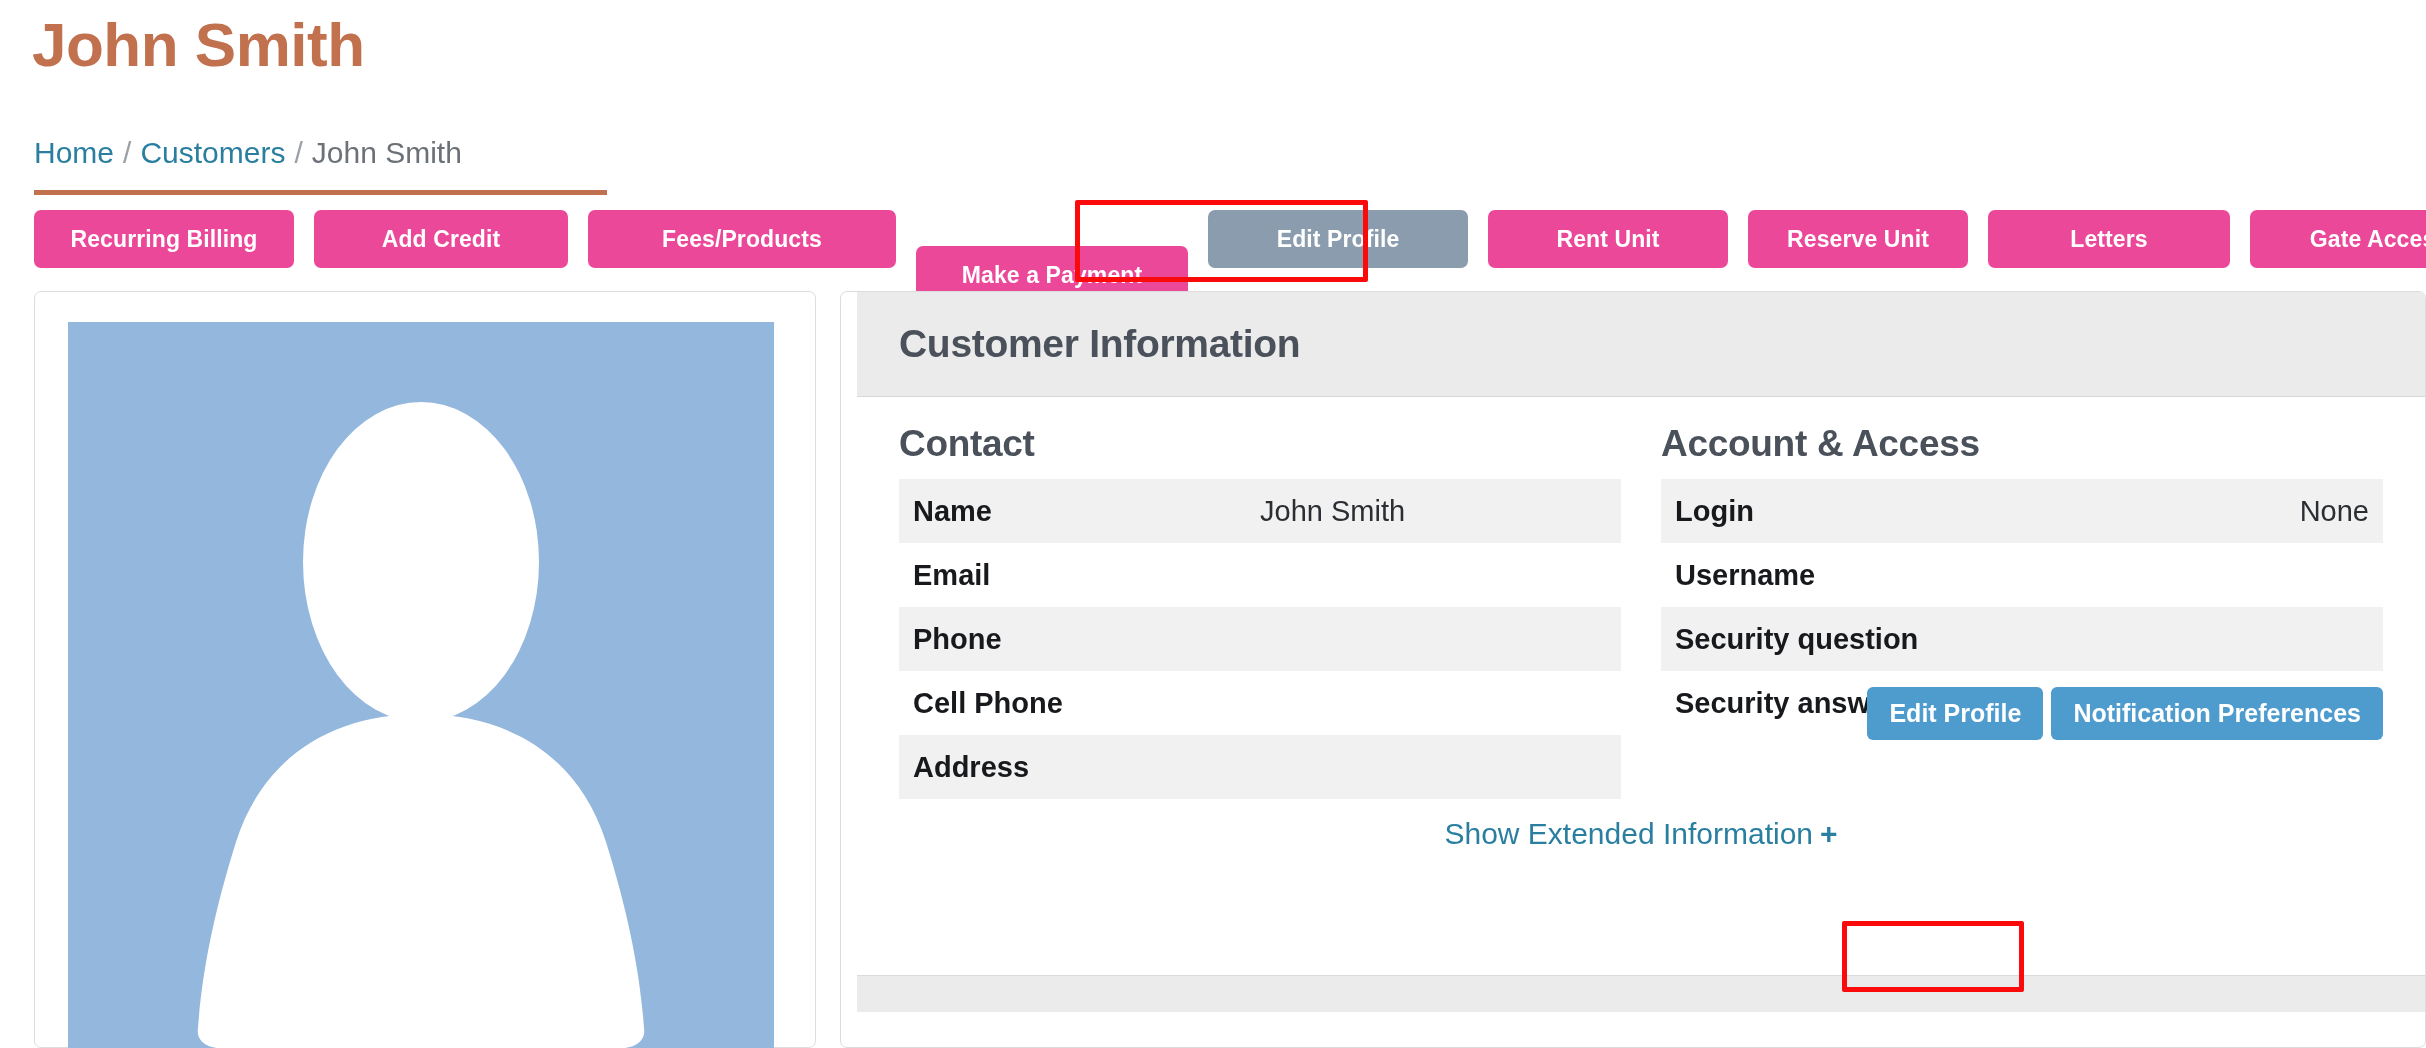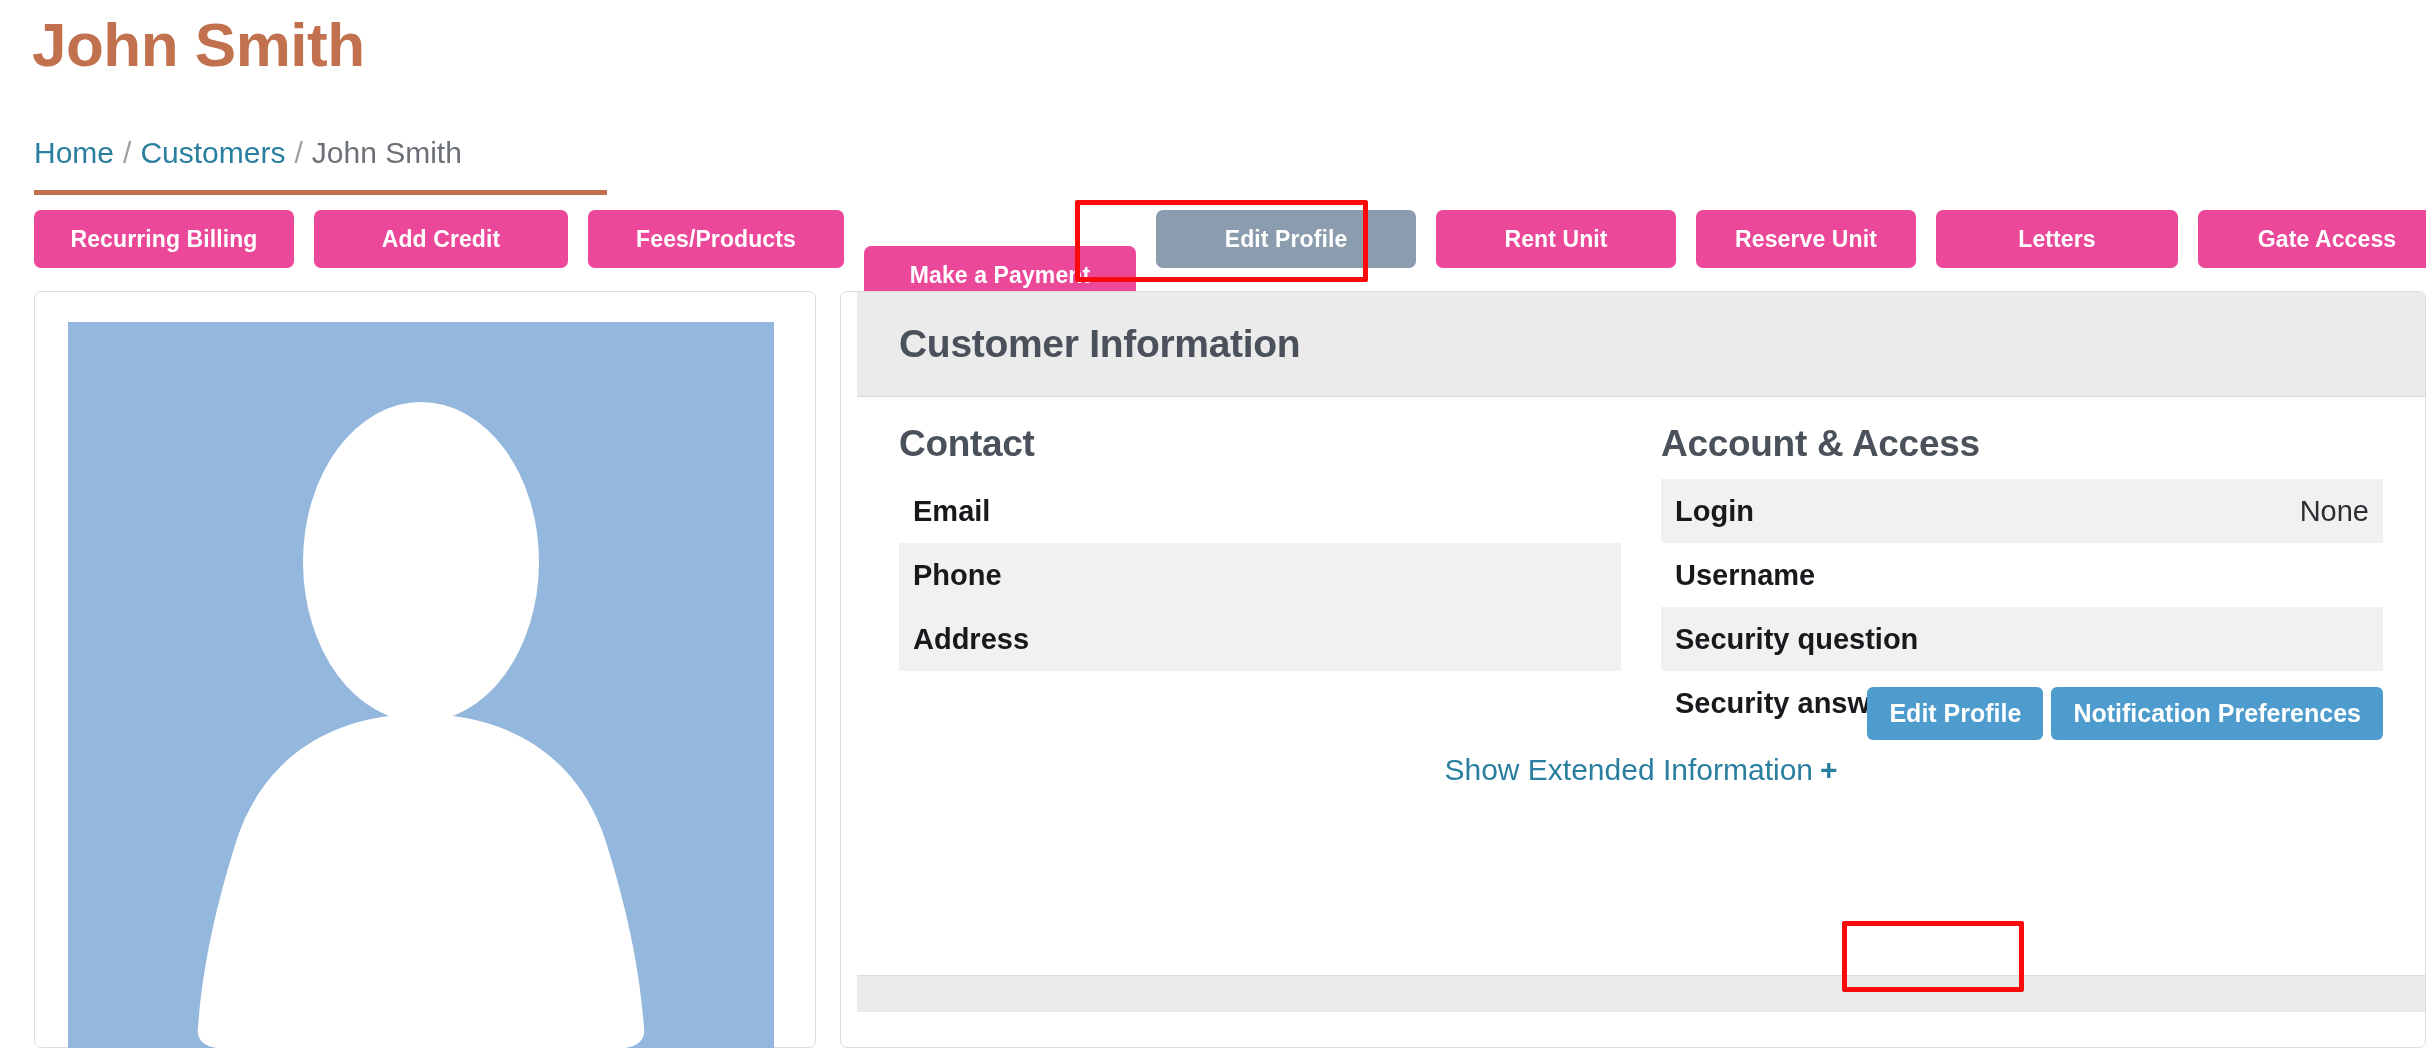--- a/index.html
+++ b/index.html
@@ -84,21 +84,21 @@
     letter-spacing: 0.1px;
     padding: 0 22px;
     display: flex;
     align-items: center;
     justify-content: center;
     white-space: nowrap;
     cursor: pointer;
   }
   .tab-btn.w1 { width: 260px; }
   .tab-btn.w2 { width: 254px; }
-  .tab-btn.w3 { width: 256px; }
+  .tab-btn.w3 { width: 308px; }
   .tab-btn.w4 { width: 272px; margin-top: 36px; }
   .tab-btn.w5 { width: 260px; }
   .tab-btn.w6 { width: 240px; }
   .tab-btn.w7 { width: 220px; }
   .tab-btn.w8 { width: 242px; }
   .tab-btn.w9 { width: 258px; }
   .tab-btn.is-active { background: #8a9cae; }
 
   
   .annot {
@@ -301,26 +301,34 @@
       <div class="panel-head-title">Customer Information</div>
     </div>
 
     <div class="panel-body">
       <div class="cols">
 
         <div class="col">
           <div class="section-title">Contact</div>
           <table class="kv-table left">
             <tbody>
+              <tr class="odd">
+                <td class="k">Name</td>
+                <td class="v">John Smith</td>
+              </tr>
               <tr class="even">
                 <td class="k">Email</td>
                 <td class="v"></td>
               </tr>
               <tr class="odd">
                 <td class="k">Phone</td>
+                <td class="v"></td>
+              </tr>
+              <tr class="even">
+                <td class="k">Cell Phone</td>
                 <td class="v"></td>
               </tr>
               <tr class="odd">
                 <td class="k">Address</td>
                 <td class="v"></td>
               </tr>
             </tbody>
           </table>
         </div>
 

